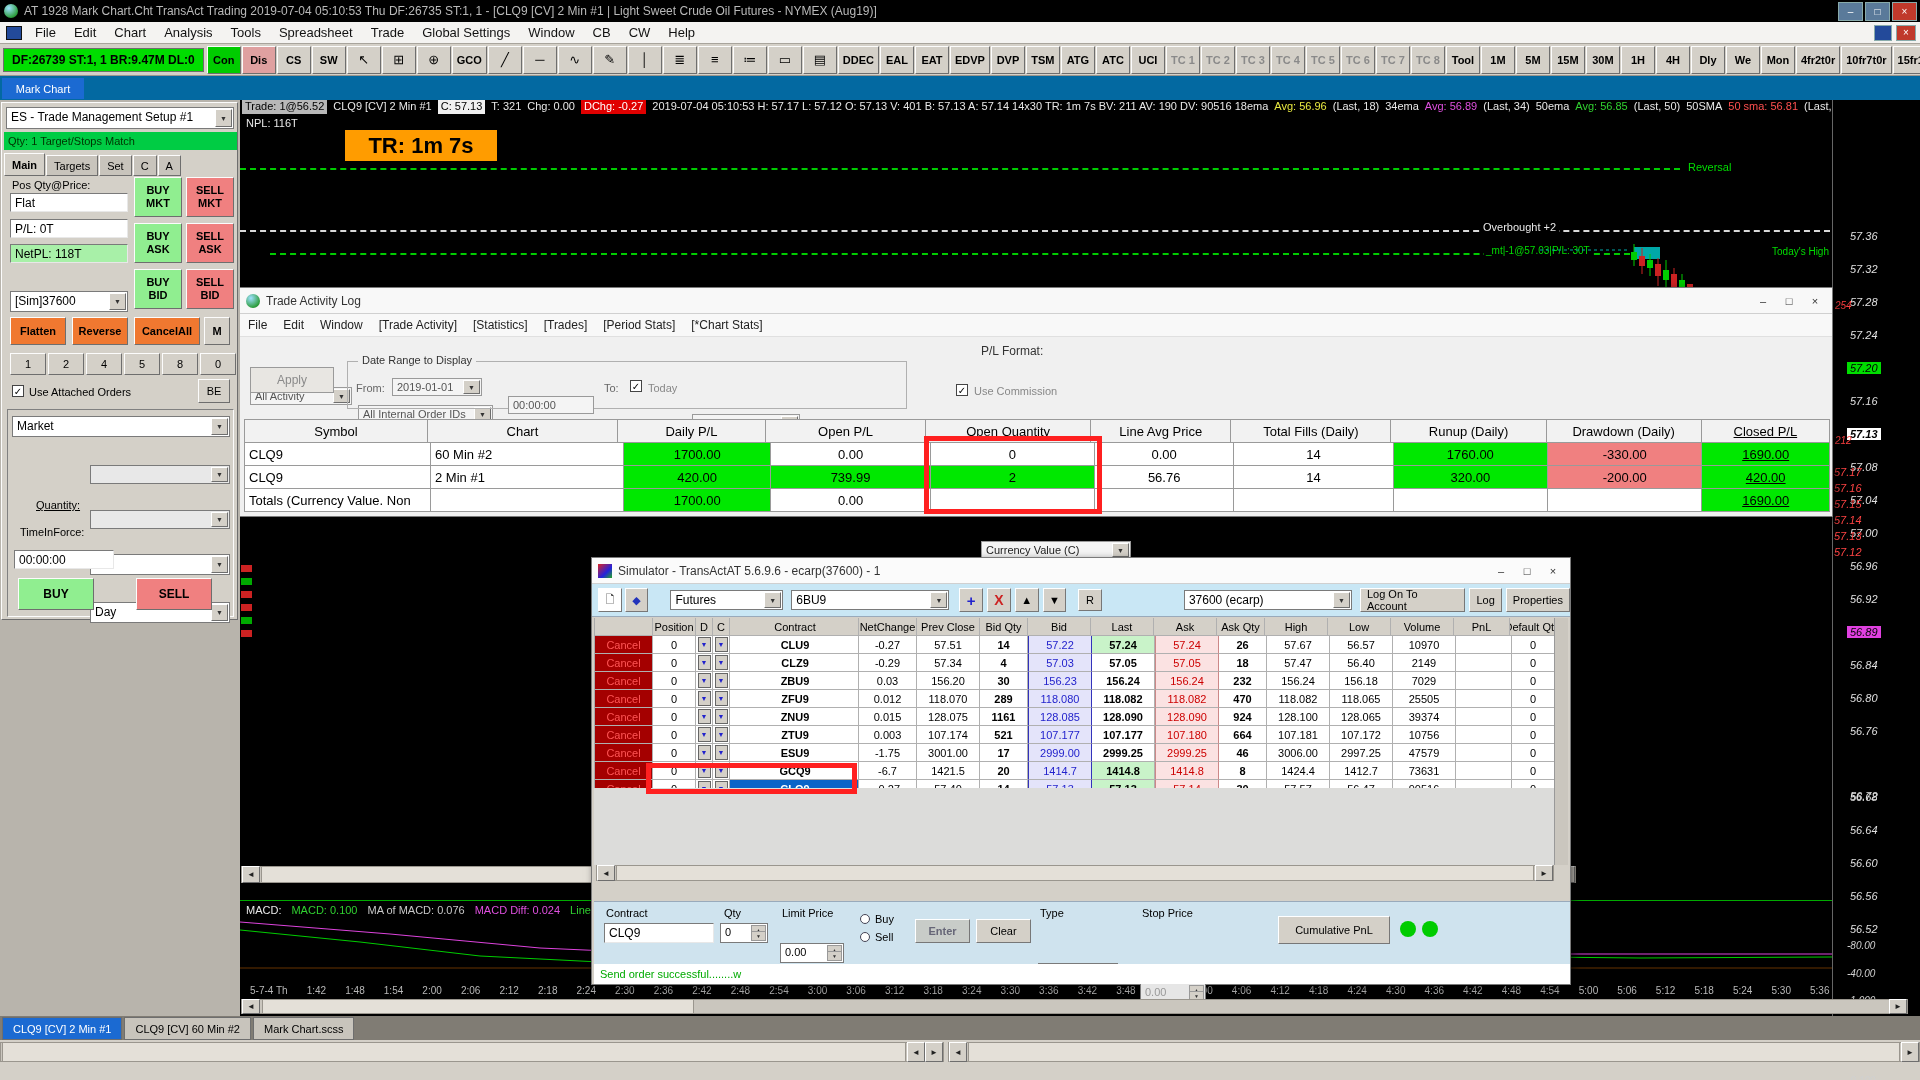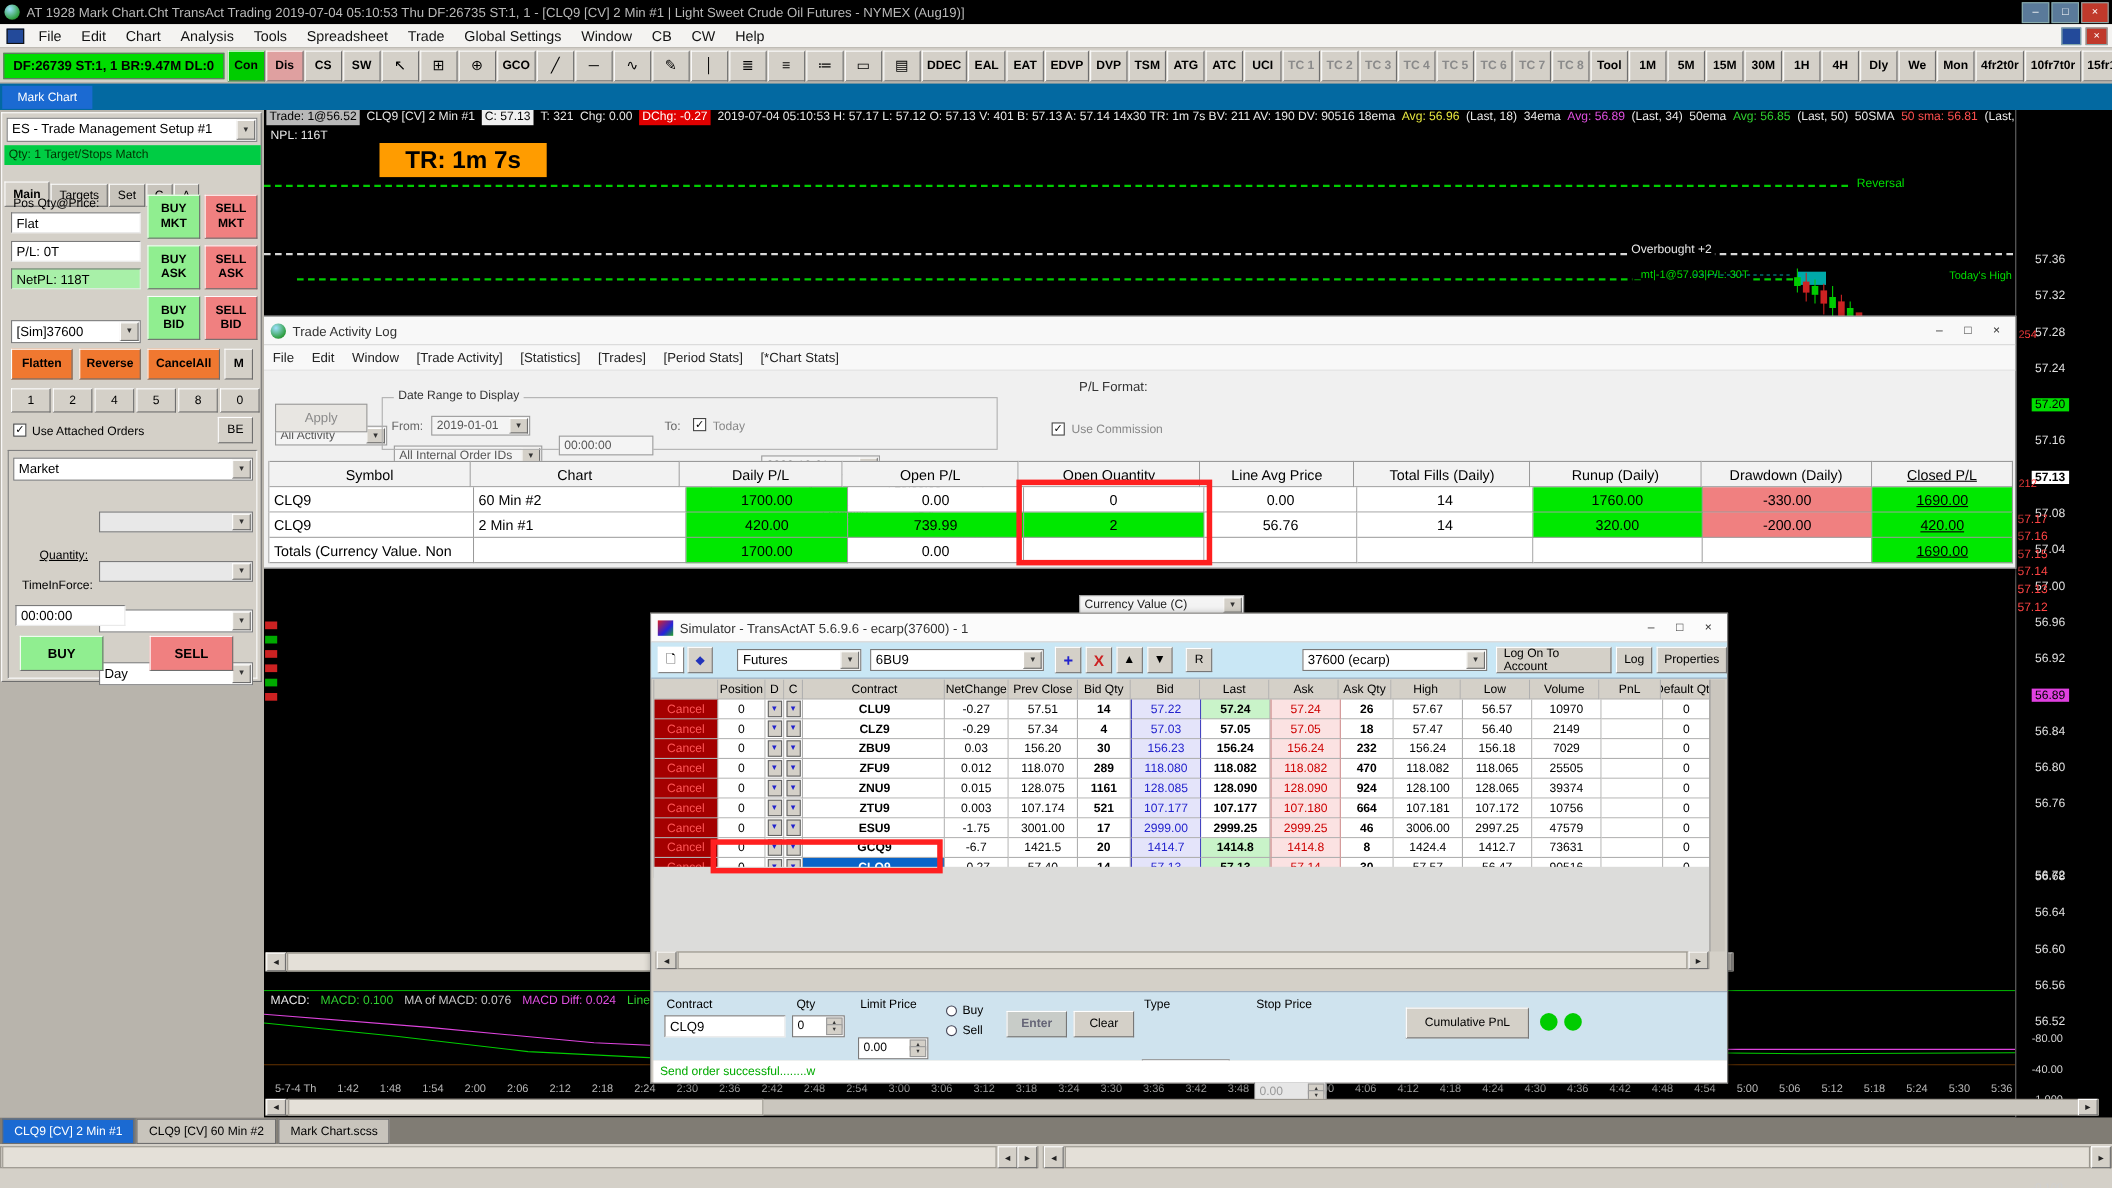--- a/index.html
+++ b/index.html
@@ -32,41 +32,41 @@
   #tabstrip{left:0;top:76px;width:1920px;height:24px;background:#0369a1;}
   #markchart-tab{left:2px;top:2px;width:82px;height:21px;background:#1b6ad2;color:#fff;font-size:11px;display:flex;align-items:center;justify-content:center;}
   
   #leftpanel{left:0;top:100px;width:240px;height:916px;background:#b8b4ac;}
   #panelbox{left:1px;top:2px;width:237px;height:518px;background:#d4d0c8;border:1px solid;border-color:#fcfcfc #6e6e6e #6e6e6e #fcfcfc;}
   .lbl{font-size:11px;color:#000;}
   .ulf::first-letter{text-decoration:underline;}
   .bigbuy{background:#90ee90;color:#000;font-weight:bold;font-size:11px;text-align:center;line-height:13px;display:flex;flex-direction:column;align-items:center;justify-content:center;}
   .bigsell{background:#f08080;color:#000;font-weight:bold;font-size:11px;text-align:center;line-height:13px;display:flex;flex-direction:column;align-items:center;justify-content:center;}
   .orangeb{background:#f07830;color:#000;font-weight:bold;font-size:11px;display:flex;align-items:center;justify-content:center;}
-  .tab{height:19px;padding:0 7px;font-size:11px;display:flex;align-items:center;background:#c8c4bc;border:1px solid;border-color:#fcfcfc #6e6e6e #6e6e6e #fcfcfc;margin-right:1px;margin-top:12px;}
+  .tab{height:19px;padding:0 7px;font-size:11px;display:flex;align-items:center;background:#c8c4bc;border:1px solid;border-color:#fcfcfc #6e6e6e #6e6e6e #fcfcfc;margin-right:1px;}
   .tab.act{background:#d4d0c8;font-weight:bold;height:21px;}
   .chk{width:12px;height:12px;background:#fff;border:1px solid #444;font-size:10px;line-height:11px;text-align:center;color:#000;}
   
   #chart{left:240px;top:100px;width:1680px;height:916px;background:#000;}
   #infobar{left:242px;top:100px;width:1590px;height:14px;display:flex;gap:6px;font-size:11px;white-space:nowrap;overflow:hidden;}
   .seg{color:#e8e8e8;}
   .seg.tagg{background:#b8b8b8;color:#000;padding:0 3px;}
   .seg.tagw{background:#f0f0f0;color:#000;padding:0 3px;}
   .seg.tagr{background:#e00000;color:#fff;padding:0 3px;}
   .seg.yel{color:#e8e840;}
   .seg.mag{color:#e050e0;}
   .seg.grn{color:#30d030;}
   .seg.red{color:#ff5050;}
   #trbox{left:345px;top:130px;width:152px;height:31px;background:#ff9c00;color:#000;font-size:22px;font-weight:bold;display:flex;align-items:center;justify-content:center;}
   .dashg{border-top:2px dashed #00cc00;}
   .dashw{border-top:2px dashed #d8d8d8;}
   .anng{color:#00dd00;font-size:11px;}
   .annw{color:#e8e8e8;font-size:11px;background:#000;padding:0 3px;}
   
-  #paxis{left:1832px;top:100px;width:88px;height:916px;background:#000;border-left:1px solid #666;}
+  #paxis{left:1832px;top:100px;width:88px;height:916px;background:#000;border-left:1px solid #666;font-style:italic;}
   .ptick{position:absolute;left:14px;transform:translateY(-50%);color:#e0e0e0;font-size:11px;padding:0 3px;}
   .ptick.gbox{background:#00dd00;color:#000;}
   .ptick.wbox{background:#ffffff;color:#000;font-weight:bold;}
   .ptick.mbox{background:#e040e0;color:#000;}
   .smark{position:absolute;left:2px;transform:translateY(-50%);color:#ff4040;font-size:10px;}
   .mmark{position:absolute;left:1px;transform:translateY(-50%);color:#ff4444;font-size:11px;}
   .lsc{position:absolute;left:14px;transform:translateY(-50%);color:#d0d0d0;font-size:10px;}
   
   .win{background:#f0f0f0;border:1px solid #7a7a7a;box-shadow:3px 3px 8px rgba(0,0,0,.6);}
   .wtitle{height:25px;background:#f8f8f8;display:flex;align-items:center;font-size:12px;color:#333;border-bottom:1px solid #d0d0d0;padding-left:6px;}

